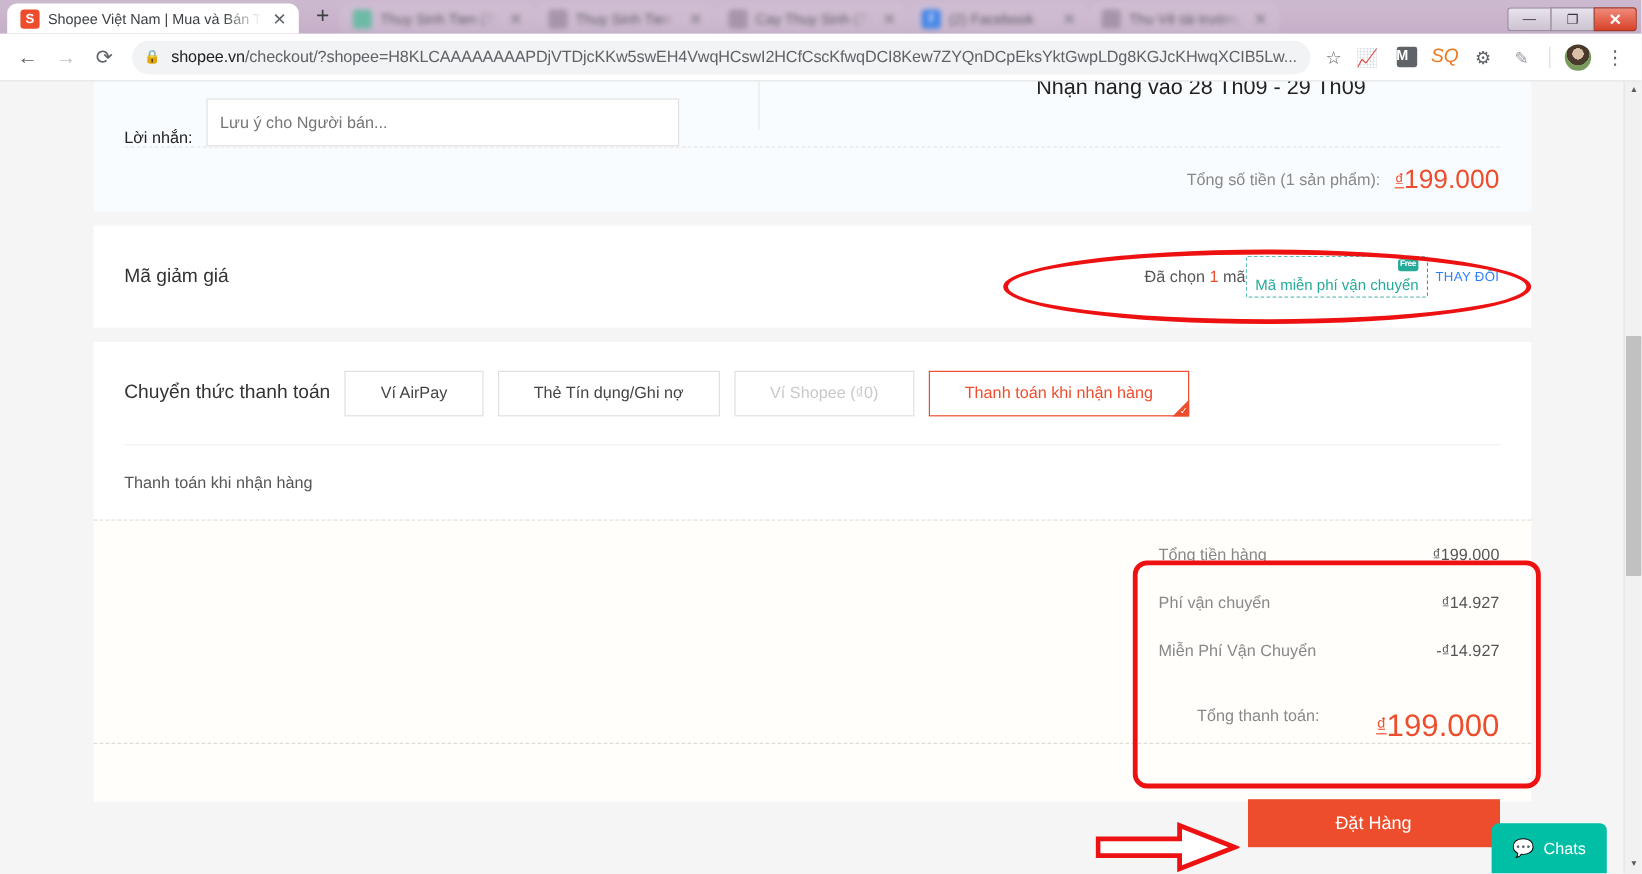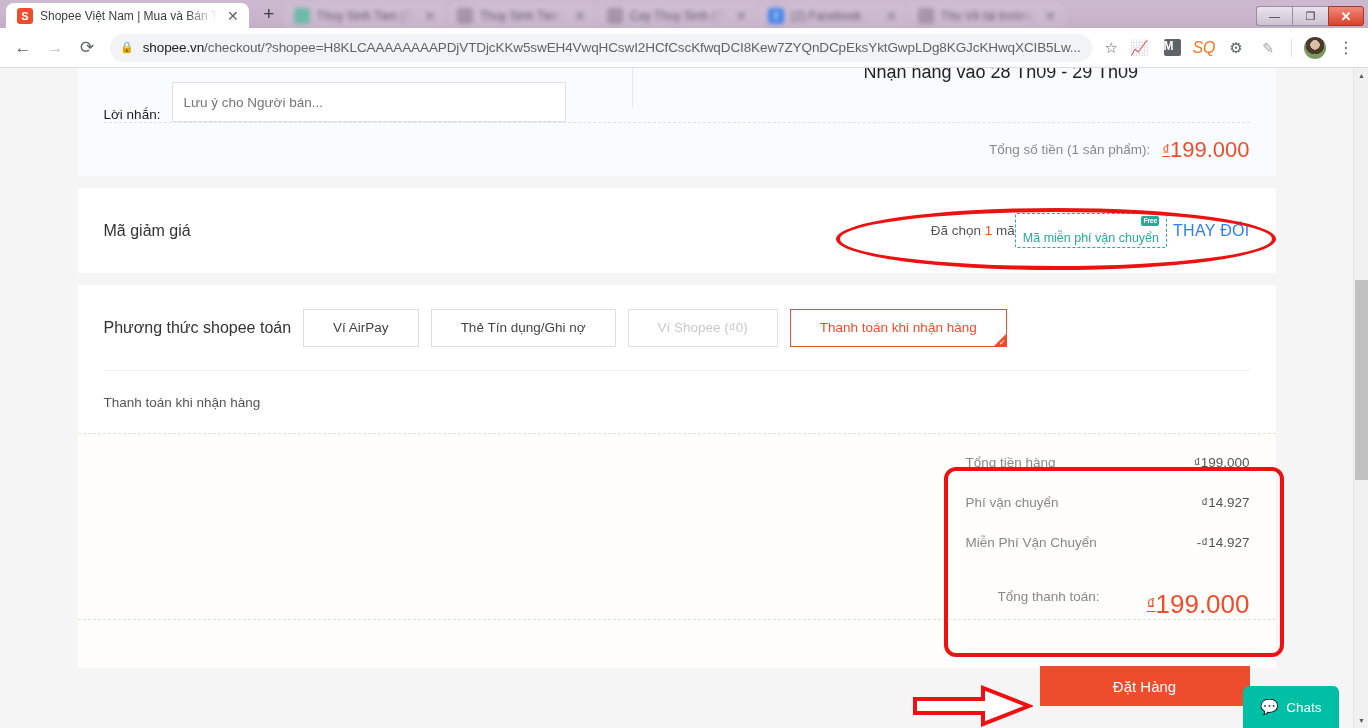--- a/index.html
+++ b/index.html
@@ -154,21 +154,21 @@
     display: inline-flex; align-items: flex-end; gap: 5px;
     border: 1px dashed #26aa99; color: #26aa99;
     font-size: 12.5px; padding: 2px 7px; border-radius: 2px;
     background: #fff;
     flex-direction: column;
   }
   .chip .truck {
     background: #26aa99; color: #fff; font-size: 7px; font-weight: bold;
     padding: 1px 2px; border-radius: 2px; line-height: 1.1; letter-spacing: -0.3px;
   }
-  .change-link { font-size: 16px; color: #2d7ff9; letter-spacing: .3px; margin-left: 6px; }
+  .change-link { font-size: 11px; color: #2d7ff9; letter-spacing: .3px; margin-left: 6px; }
 
   
   .card-pay { padding: 0 26px; }
   .pay-row { display: flex; align-items: center; height: 85px; gap: 0; }
   .pay-title { font-size: 16px; color: #333; margin-right: 12px; }
   .pay-btn {
     height: 38px; min-width: 84px; padding: 0 29px;
     display: flex; align-items: center; justify-content: center;
     border: 1px solid #e0e0e0; background: #fff; color: #444;
     font-size: 13.5px; margin-right: 12px; position: relative;
@@ -353,21 +353,21 @@
             <span>Mã miễn phí vận chuyển</span>
           </span>
           <span class="change-link">THAY ĐỔI</span>
         </div>
       </div>
 
       <div class="gap"></div>
 
       <div class="card card-pay">
         <div class="pay-row">
-          <span class="pay-title">Phương thức shopee toán</span>
+          <span class="pay-title">Chuyển thức thanh toán</span>
           <div class="pay-btn">Ví AirPay</div>
           <div class="pay-btn">Thẻ Tín dụng/Ghi nợ</div>
           <div class="pay-btn disabled">Ví Shopee (₫0)</div>
           <div class="pay-btn selected">
               <span>Thanh toán khi nhận hàng</span>
               <span class="tick">✓</span>
             </div>
         </div>
         <div class="pay-divider"></div>
         <div class="pay-method-line">Thanh toán khi nhận hàng</div>

